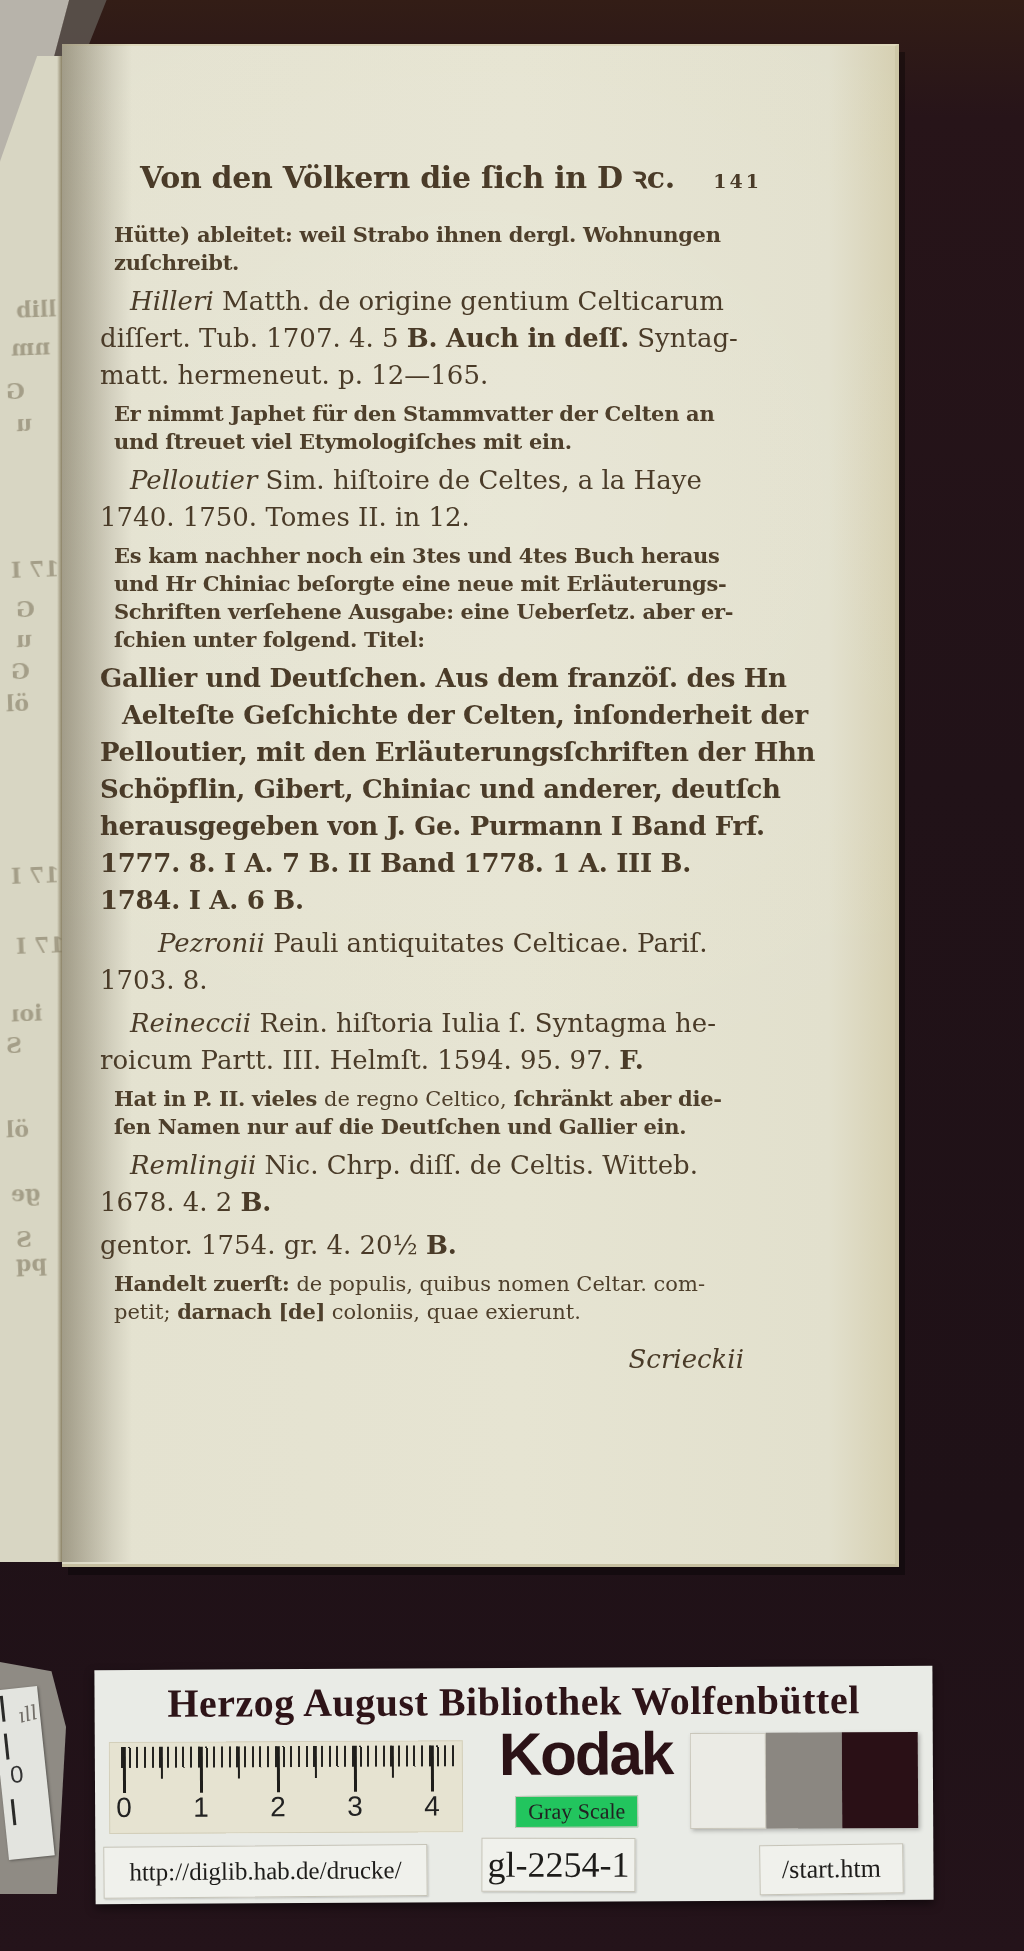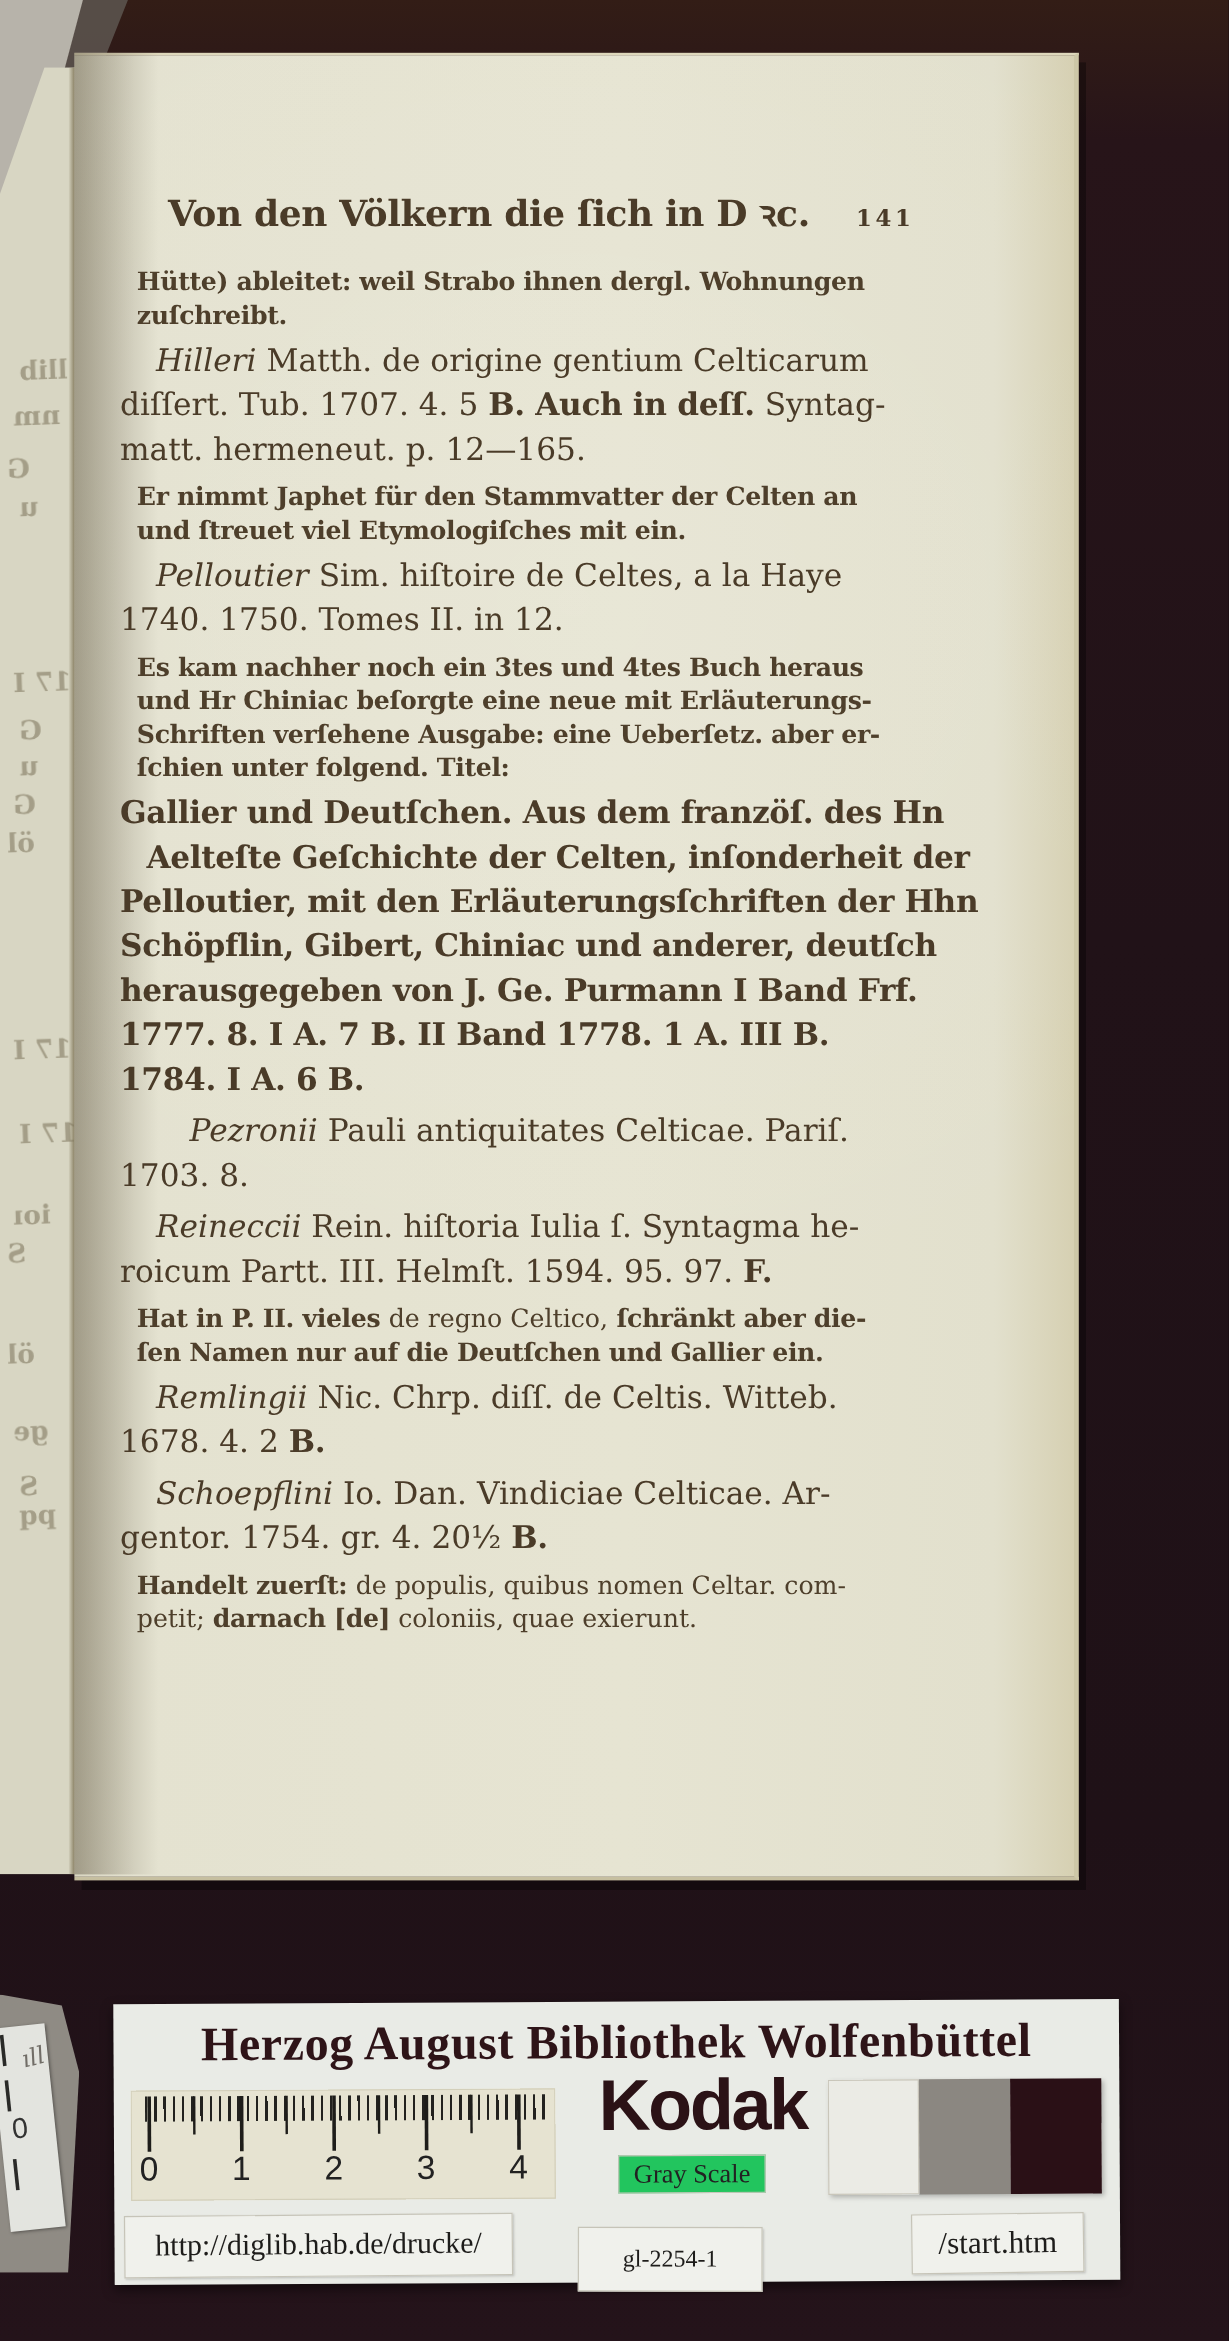--- a/index.html
+++ b/index.html
@@ -60,21 +60,21 @@
   .grayscale-label{position:absolute;left:420px;top:128px;background:#22c55e;border:1px solid #c9c7bc;
          padding:2px 12px;font-size:22px;color:#222;}
   .patches{position:absolute;left:595px;top:66px;height:96px;display:flex;
            box-shadow:2px 2px 4px rgba(0,0,0,.25);}
   .patch{width:76px;height:96px;}
   .patch.first{box-shadow:inset 0 0 0 1px #c9c6ba;}
   .label-box{position:absolute;background:#f0f1ec;border:1px solid #c6c4b8;color:#1d1c1a;
              display:flex;align-items:center;justify-content:center;white-space:nowrap;
              box-shadow:1px 1px 2px rgba(0,0,0,.18);}
   .url-box{left:8px;top:176px;width:322px;height:50px;font-size:25px;transform:rotate(-.2deg);}
-  .id-box{left:386px;top:170px;width:152px;height:52px;font-size:20px;transform:rotate(.4deg);margin-top:18px;}
+  .id-box{left:386px;top:170px;width:152px;height:52px;font-size:36px;transform:rotate(.4deg);}
   .start-box{left:664px;top:178px;width:142px;height:48px;font-size:26px;transform:rotate(-.5deg);}
   
   .corner-slab{position:absolute;left:0;top:1662px;width:66px;height:232px;background:#8f8b84;
                clip-path:polygon(0 0,78% 4%,100% 28%,86% 100%,0 100%);}
   .corner-card{position:absolute;left:0;top:1688px;width:46px;height:170px;background:#e3e4df;
                transform:rotate(-6deg);box-shadow:1px 1px 3px rgba(0,0,0,.4);}
   .corner-card .tick{position:absolute;left:8px;width:3px;height:26px;background:#2a2a28;}
   .corner-card .num0{position:absolute;left:10px;top:72px;font-family:"Liberation Sans",sans-serif;
                font-size:24px;color:#333;}
   .corner-scribble{position:absolute;left:18px;top:1702px;color:#55504a;font-size:20px;
@@ -162,26 +162,28 @@
         </div>
         <div class="para p-small">
           <div class="line"><span class="s-frak">Hat in P. II. vieles </span><span class="s-ant">de regno Celtico,</span><span class="s-frak"> ſchränkt aber die-</span></div>
           <div class="line"><span class="s-frak">ſen Namen nur auf die Deutſchen und Gallier ein.</span></div>
         </div>
         <div class="para p-main">
           <div class="line" style="text-indent: 30px;"><span class="s-it">Remlingii</span><span class="s-ant"> Nic. Chrp. diſſ. de Celtis. Witteb.</span></div>
           <div class="line"><span class="s-ant">1678. 4. 2 </span><span class="s-frak">B.</span></div>
         </div>
         <div class="para p-main">
-          <div class="line" style="text-indent: 30px;"><span class="s-it">Schoepflini</span><span class="s-ant"> Io. Dan. Vindiciae Celticae. Ar-</span></div>
           <div class="line"><span class="s-ant">gentor. 1754. gr. 4. 20½ </span><span class="s-frak">B.</span></div>
         </div>
         <div class="para p-small">
           <div class="line"><span class="s-frak">Handelt zuerſt: </span><span class="s-ant">de populis, quibus nomen Celtar. com-</span></div>
           <div class="line"><span class="s-ant">petit; </span><span class="s-frak">darnach [de]</span><span class="s-ant"> coloniis, quae exierunt.</span></div>
+        </div>
+        <div class="para p-catchword">
+          <div class="line"><span class="s-it">Scrieckii</span></div>
         </div>
       </div>
   </div>
 
   <div class="corner-slab"></div>
   <div class="corner-card">
     <div class="tick" style="top:6px"></div>
     <div class="tick" style="top:44px"></div>
     <div class="tick" style="top:110px"></div>
     <div class="num0">0</div>

